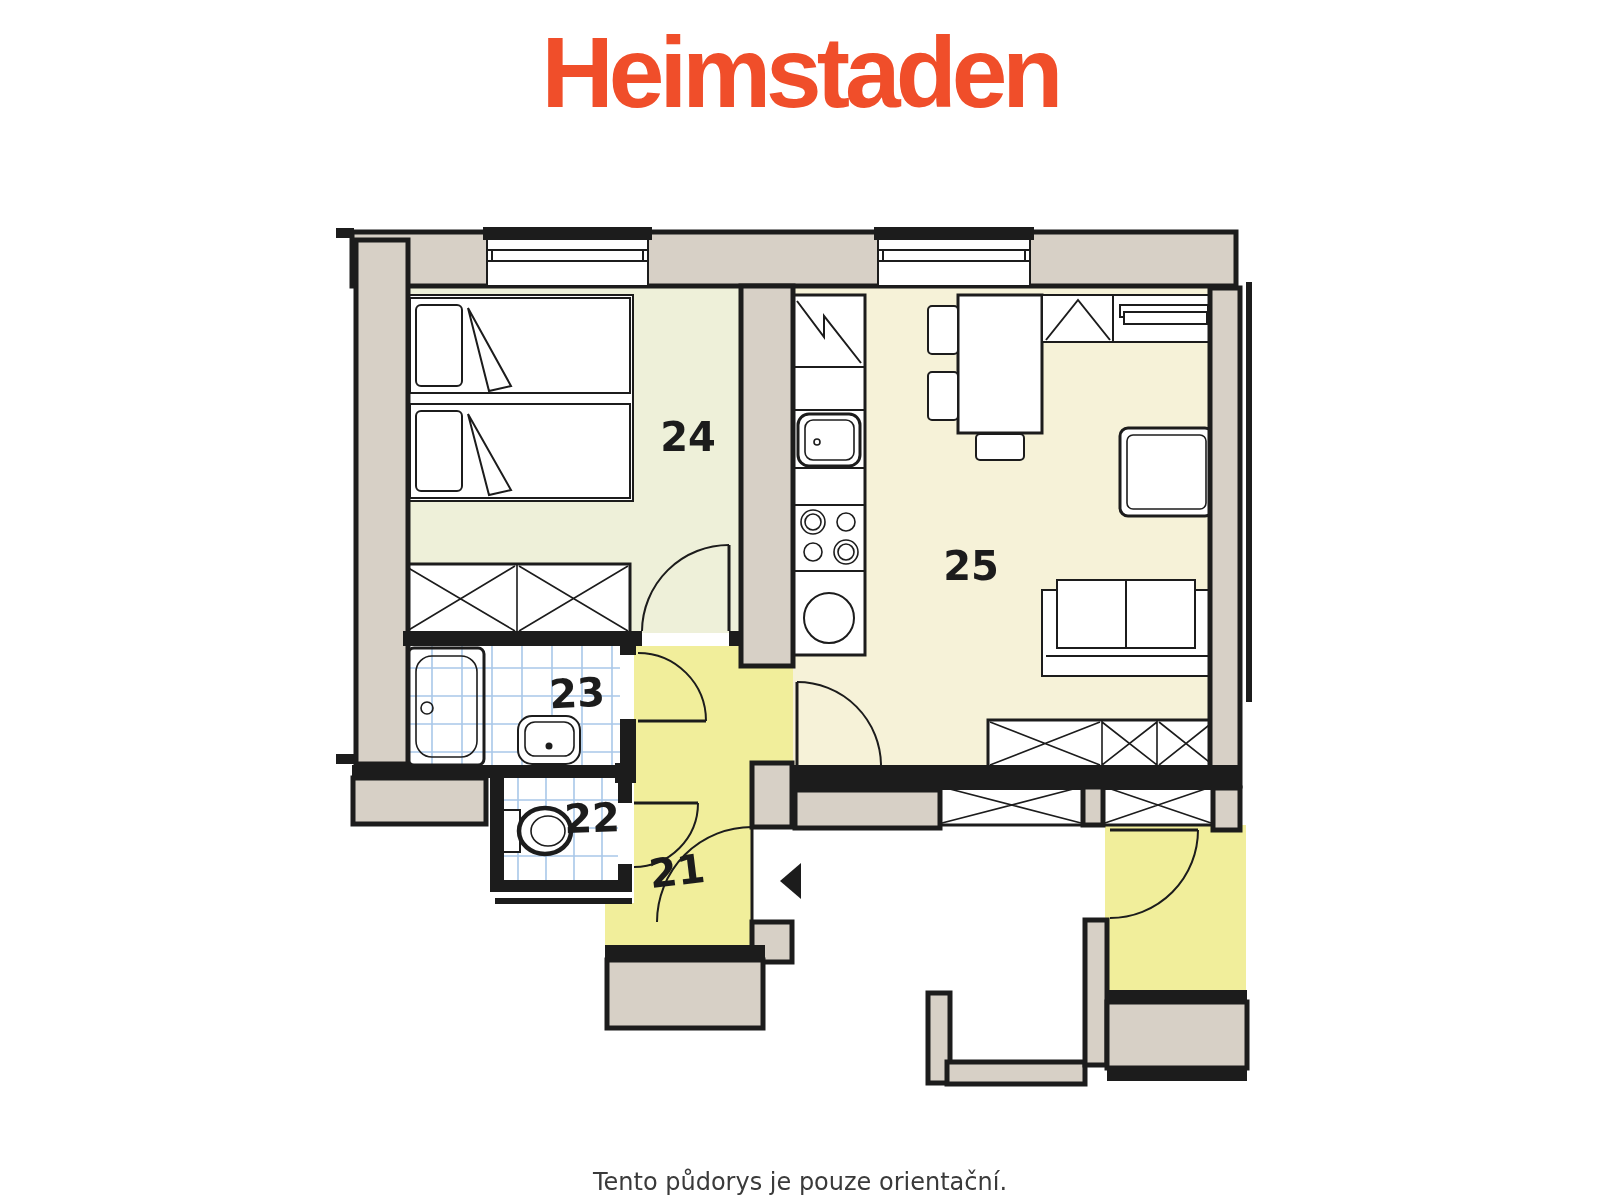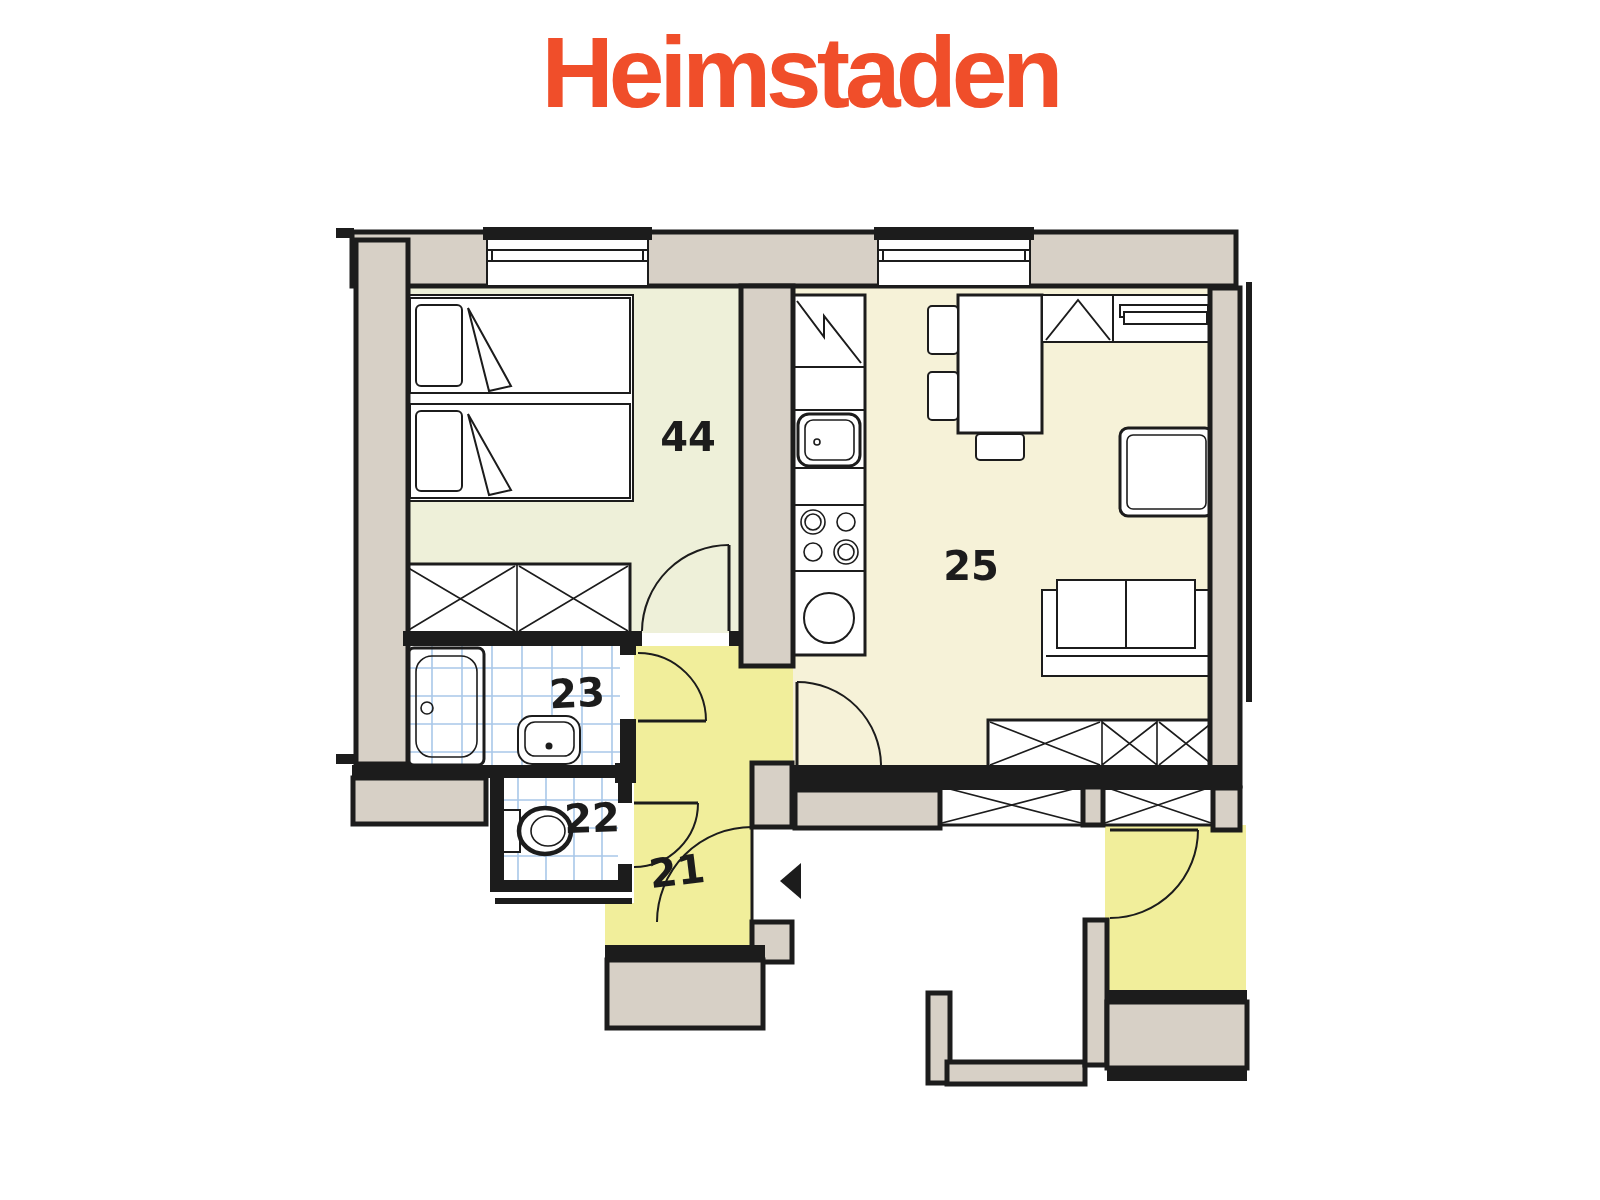--- a/index.html
+++ b/index.html
@@ -182,19 +182,20 @@
       <path class="arc" d="M752,827 A95,95 0 0 0 657,922"></path>
       <path class="ln3" d="M797,682 V766"></path>
       <path class="arc" d="M797,682 A84,84 0 0 1 881,766"></path>
       <path class="ln3" d="M1110,830 H1198"></path>
       <path class="arc" d="M1198,830 A88,88 0 0 1 1110,918"></path>
     </g>
 
     <polygon points="780,881 801,863 801,899" fill="#1c1c1c"></polygon>
   </svg>
 
-  <div class="room-label" style="left:688px;top:417px;">44</div>
+  <div class="room-label" style="left:688px;top:417px;">24</div>
   <div class="room-label" style="left:971px;top:546px;">25</div>
   <div class="room-label" style="left:577px;top:673px;transform:rotate(-3deg);">23</div>
   <div class="room-label" style="left:592px;top:798px;transform:rotate(-2deg);">22</div>
   <div class="room-label" style="left:677px;top:851px;transform:rotate(-7deg);">21</div>
 
+  <div class="caption">Tento půdorys je pouze orientační.</div>
 </div>
 
 </body></html>

